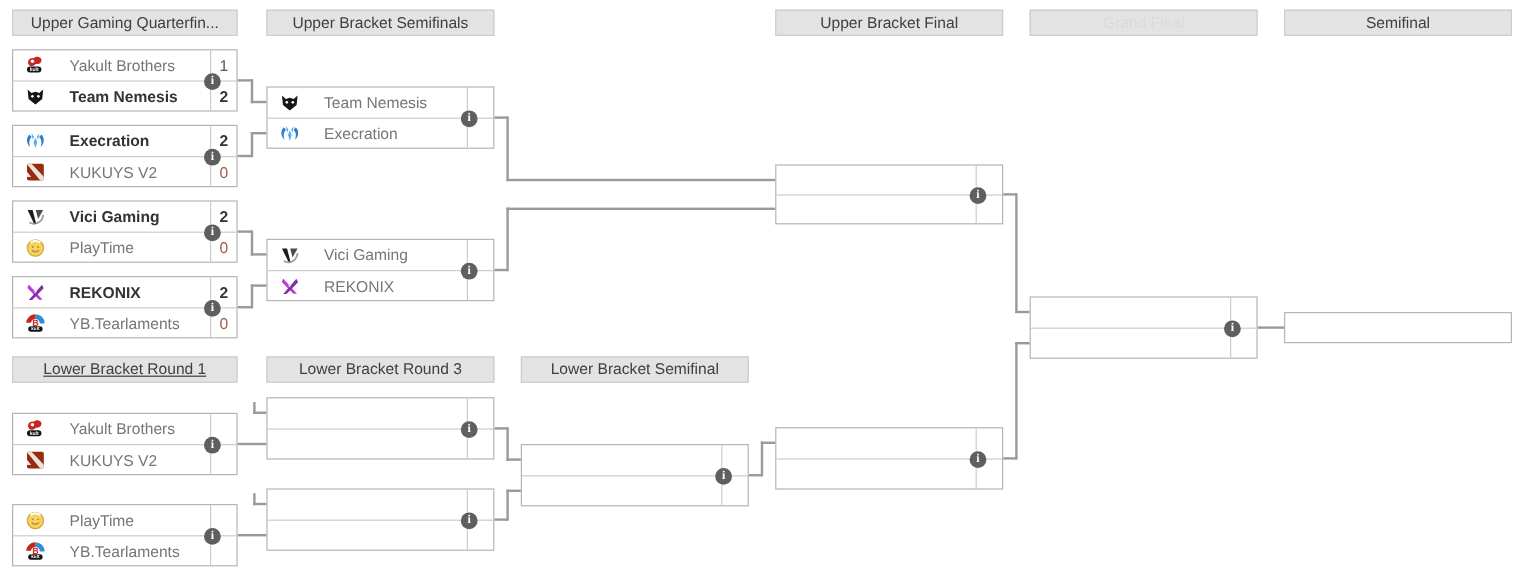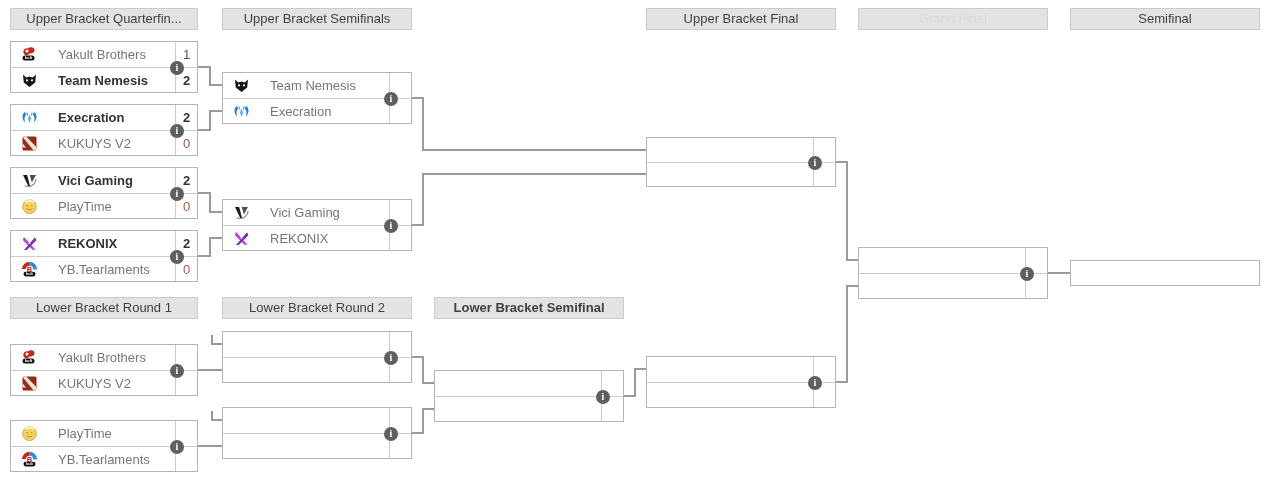--- a/index.html
+++ b/index.html
@@ -111,29 +111,29 @@
       <path d="M8.5 0.8 A7.7 7.7 0 0 0 0.8 8 L4.8 8 A3.7 3.7 0 0 1 8.5 4.8 Z" fill="#c4271d"></path>
       <text x="8.5" y="10.6" font-size="7.5" font-weight="bold" fill="#c4271d" text-anchor="middle">B</text>
       <rect x="2.5" y="10.8" width="12" height="4.6" rx="2.3" fill="#141414"></rect>
       <text x="8.5" y="14.4" font-size="3.8" font-weight="bold" fill="#ffffff" text-anchor="middle">kult</text>
     </symbol>
   </defs>
 </svg>
 
 <div id="stage">
 
-  <div class="bhead" style="left:10px;width:188px;">Upper Bracket Quarterfin...</div>
+  <div class="bhead" style="left:10px;width:188px;">Upper Gaming Quarterfin...</div>
   <div class="bhead" style="left:646px;width:190px;">Upper Bracket Final</div>
   <div class="bhead" style="left:222px;width:190px;">Upper Bracket Semifinals</div>
   <div class="bhead faded" style="left:858px;width:190px;">Grand Final</div>
   <div class="bhead" style="left:1070px;width:190px;">Semifinal</div>
 
-  <div class="bhead" style="left:10px;top:297px;width:188px;">Lower Bracket Round 1</div>
-  <div class="bhead" style="left:222px;top:297px;width:190px;">Lower Bracket Round 2</div>
-  <div class="bhead" style="left:434px;top:297px;width:190px;font-weight:bold;">Lower Bracket Semifinal</div>
+  <div class="bhead" style="left:10px;top:297px;width:188px;text-decoration:underline;">Lower Bracket Round 1</div>
+  <div class="bhead" style="left:222px;top:297px;width:190px;">Lower Bracket Round 3</div>
+  <div class="bhead" style="left:434px;top:297px;width:190px;">Lower Bracket Semifinal</div>
 
   <div class="match" style="left:10px;top:41px;width:188px;height:52px;">
     <div class="row">
       <span class="ticon">
           <svg>
             <use href="#sym-yakult"></use>
           </svg>
         </span>
       <span class="tname">Yakult Brothers</span>
       <span class="score">1</span>

